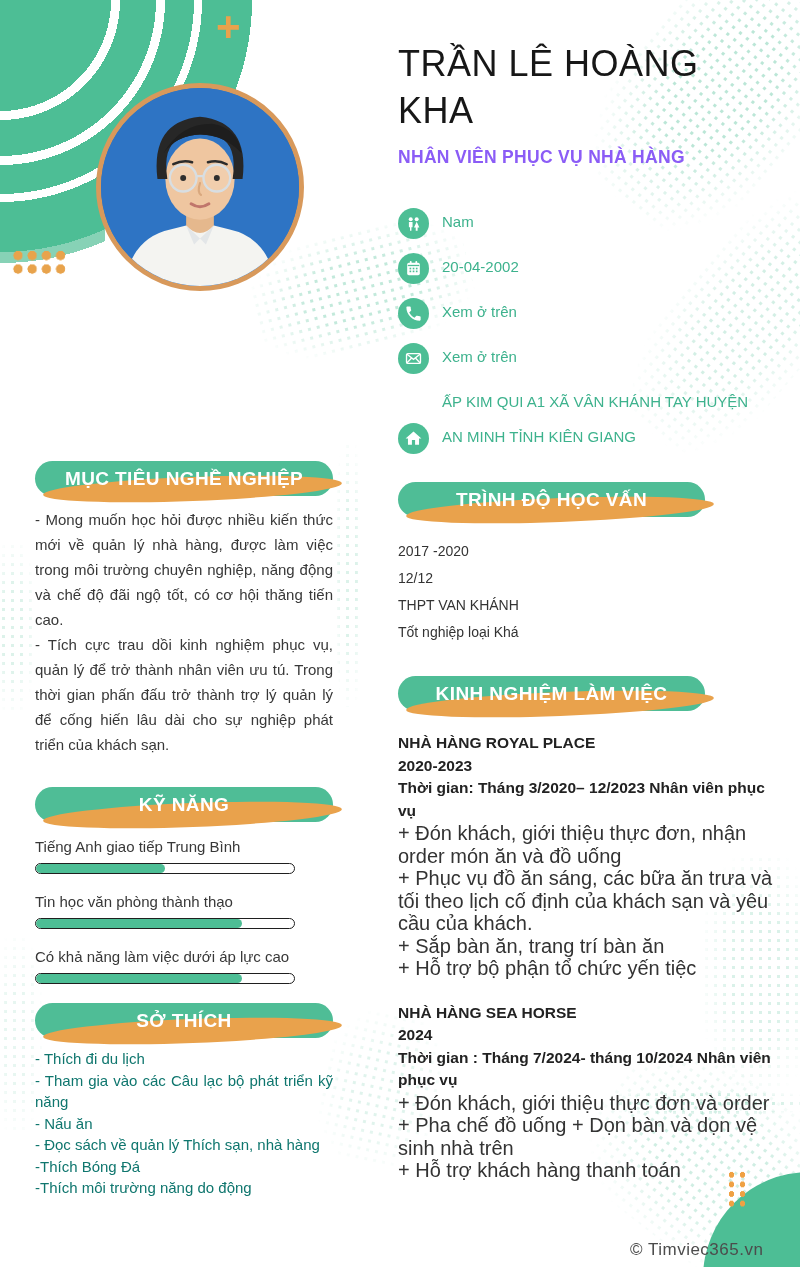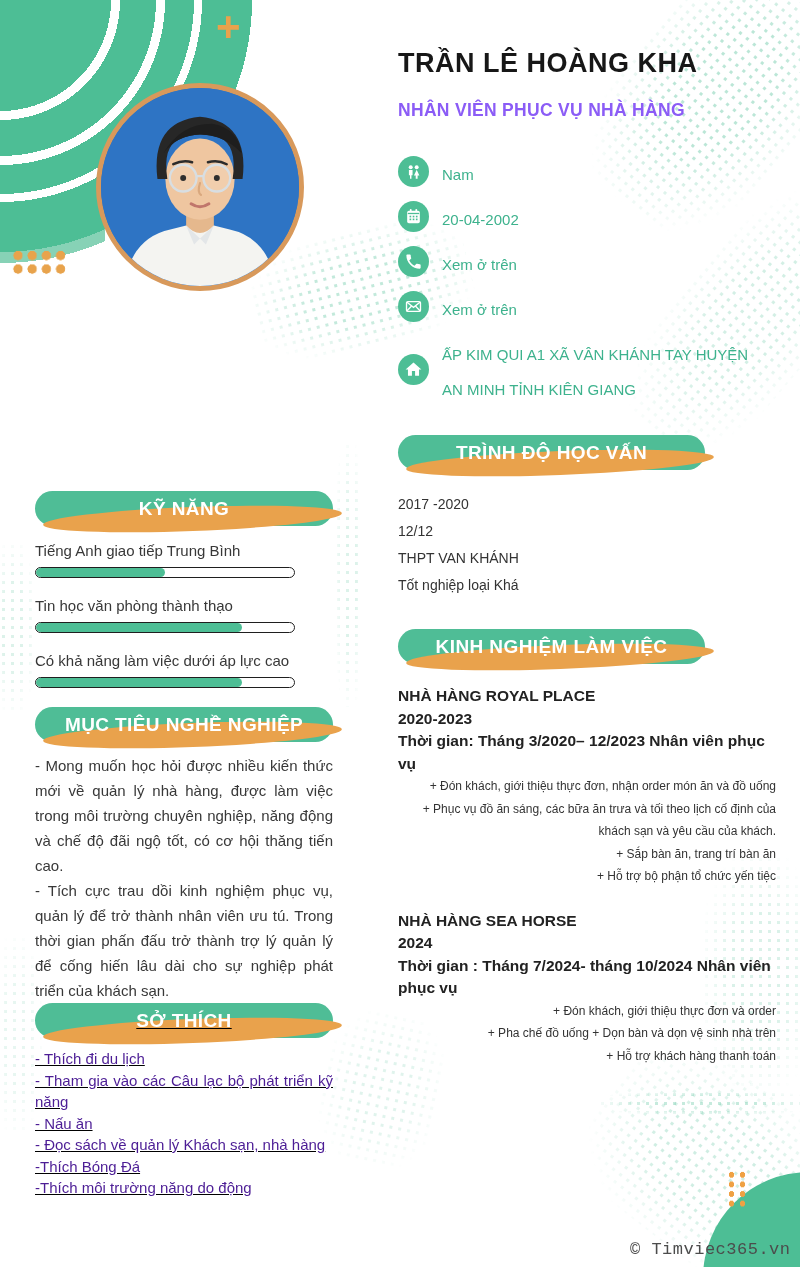--- a/index.html
+++ b/index.html
@@ -61,36 +61,36 @@
   .d8 { left:588px; top:1072px; width:250px; height:185px; transform:rotate(38deg); opacity:.7; }
   .d9 { left:598px; top:1090px; width:215px; height:26px; opacity:.85; }
   .d10{ left:-8px; top:935px; width:50px; height:200px; opacity:.35; }
 
   .corner-circle {
     position:absolute; left:703px; top:1172px; width:212px; height:212px;
     border-radius:50%; background:#4DBE95;
   }
   .watermark {
     position:absolute; left:630px; top:1240px;
-    font-family:Liberation Mono, monospace;
+    font-family:Liberation Sans, sans-serif;
     font-size:17px; color:#4c4c4c; letter-spacing:.5px;
   }
 
   
   .right-col { position:absolute; left:398px; top:40px; width:378px; }
   .left-col  { position:absolute; left:35px;  top:461px; width:298px; }
 
   .cv-name {
-    color:#171717; font-size:27px; font-weight:bold; line-height:47px; letter-spacing:.5px;
+    color:#171717; font-size:36px; font-weight:normal; line-height:47px; letter-spacing:.5px;
   }
   .cv-title {
     margin-top:13px; color:#8b5cf6; font-size:17.5px; font-weight:bold; letter-spacing:.3px;
   }
   .contact { margin-top:30px; }
-  .contact-row { display:flex; align-items:center; margin-bottom:4px; min-height:33px; }
+  .contact-row { display:flex; align-items:flex-end; margin-bottom:4px; min-height:33px; }
   .contact-icon {
     flex:0 0 31px; width:31px; height:31px; border-radius:50%;
     background:#4DBE95; display:flex; align-items:center; justify-content:center;
   }
   .contact-icon svg { width:19px; height:19px; }
   .contact-text {
     margin-left:13px; padding-top:6px; color:#3DB28D; font-size:15px; line-height:35px; max-width:330px;
   }
 
   
@@ -109,28 +109,28 @@
   .objective-text p { margin:0; }
 
   .skills { margin-top:16px; }
   .skill-row { margin-bottom:19px; }
   .skill-label { color:#383838; font-size:15px; margin-bottom:8px; }
   .skill-bar {
     width:260px; height:11px; border:1.5px solid #1f1f1f; border-radius:7px; background:#fff; overflow:hidden;
   }
   .skill-fill { height:100%; background:#4DBE95; border-radius:7px; }
 
-  .hobby-list { margin-top:10px; color:#4c1d95; font-size:15px; line-height:21.5px; text-align:justify; }
+  .hobby-list { margin-top:10px; color:#0f766e; font-size:15px; line-height:21.5px; text-align:justify; }
 
   .edu { margin-top:21px; color:#333; font-size:14px; line-height:27px; }
 
   .jobs { margin-top:21px; color:#333; }
   .job { margin-bottom:14px; }
   .job-line-b { font-weight:bold; font-size:15.5px; line-height:22.5px; color:#222; }
-  .duty { font-size:12px; line-height:22.5px; color:#333;text-align:right; }
+  .duty { font-size:20px; line-height:22.5px; color:#333; }
   .spacer8 { height:8px; }
 </style>
 </head>
 <body>
 
 <div class="page">
 
   <div class="blob-ring-light"></div>
   <div class="blob"></div>
   <div class="plus-icon">+</div>
@@ -268,20 +268,30 @@
           <div class="job-line-b">Thời gian : Tháng 7/2024- tháng 10/2024 Nhân viên phục vụ</div>
           <div class="duty">+ Đón khách, giới thiệu thực đơn và order</div>
           <div class="duty">+ Pha chế đồ uống + Dọn bàn và dọn vệ sinh nhà trên</div>
           <div class="duty">+ Hỗ trợ khách hàng thanh toán</div>
         </div>
       </div>
     </div>
   </div>
 
   <div class="left-col">
+    <div class="section">
+      <div class="pill">
+        <span>MỤC TIÊU NGHỀ NGHIỆP</span>
+      </div>
+      <div class="objective-text">
+        <p>- Mong muốn học hỏi được nhiều kiến thức mới về quản lý nhà hàng, được làm việc trong môi trường chuyên nghiệp, năng động và chế độ đãi ngộ tốt, có cơ hội thăng tiến cao.</p>
+        <p>- Tích cực trau dồi kinh nghiệm phục vụ, quản lý để trở thành nhân viên ưu tú. Trong thời gian phấn đấu trở thành trợ lý quản lý để cống hiến lâu dài cho sự nghiệp phát triển của khách sạn.</p>
+      </div>
+    </div>
+
     <div class="section" style="margin-top:30px;">
       <div class="pill">
         <span>KỸ NĂNG</span>
       </div>
       <div class="skills">
         <div class="skill-row">
           <div class="skill-label">Tiếng Anh giao tiếp Trung Bình</div>
           <div class="skill-bar">
             <div class="skill-fill" style="width: 50%;"></div>
           </div>
@@ -294,39 +304,29 @@
         </div>
         <div class="skill-row">
           <div class="skill-label">Có khả năng làm việc dưới áp lực cao</div>
           <div class="skill-bar">
             <div class="skill-fill" style="width: 80%;"></div>
           </div>
         </div>
       </div>
     </div>
 
-    <div class="section">
-      <div class="pill">
-        <span>MỤC TIÊU NGHỀ NGHIỆP</span>
-      </div>
-      <div class="objective-text">
-        <p>- Mong muốn học hỏi được nhiều kiến thức mới về quản lý nhà hàng, được làm việc trong môi trường chuyên nghiệp, năng động và chế độ đãi ngộ tốt, có cơ hội thăng tiến cao.</p>
-        <p>- Tích cực trau dồi kinh nghiệm phục vụ, quản lý để trở thành nhân viên ưu tú. Trong thời gian phấn đấu trở thành trợ lý quản lý để cống hiến lâu dài cho sự nghiệp phát triển của khách sạn.</p>
-      </div>
-    </div>
-
-    <div class="section" style="text-decoration:underline;">
+    <div class="section" style="">
       <div class="pill">
         <span>SỞ THÍCH</span>
       </div>
       <div class="hobby-list">
         <div>- Thích đi du lịch</div>
         <div>- Tham gia vào các Câu lạc bộ phát triển kỹ năng</div>
         <div>- Nấu ăn</div>
-        <div>- Đọc sách về quản lý Khách sạn, nhà hàng</div>
+        <div>- Đọc sách về quản lý Thích sạn, nhà hàng</div>
         <div>-Thích Bóng Đá</div>
         <div>-Thích môi trường năng do động</div>
       </div>
     </div>
   </div>
 
   <div class="corner-circle"></div>
   <div class="orange-dots-br"></div>
   <div class="watermark">© Timviec365.vn</div>
 

